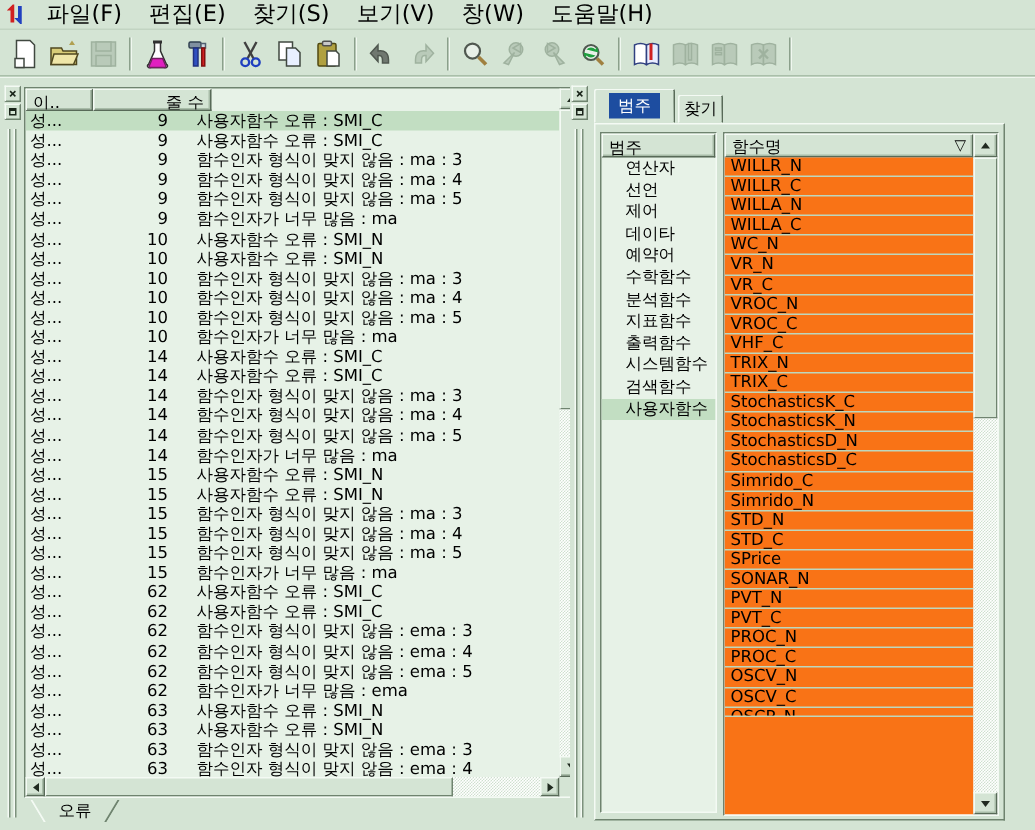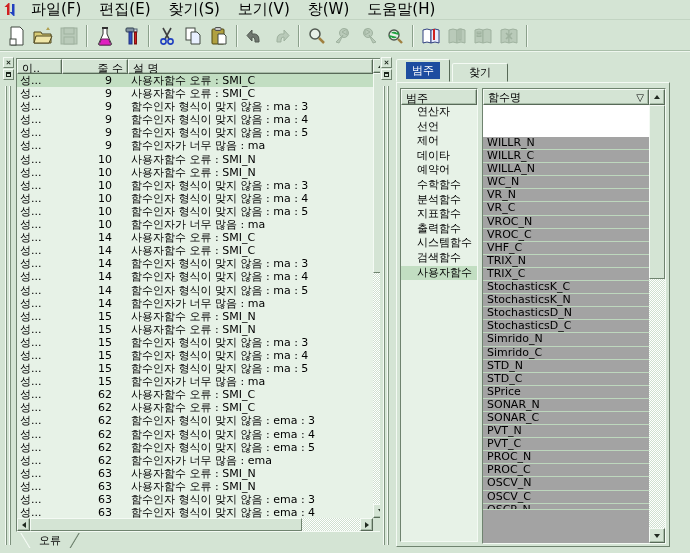--- a/index.html
+++ b/index.html
@@ -74,33 +74,33 @@
   #tab-error { position:relative; margin-left:4px; width:60px; height:15px; background:#d4e4d4;
                clip-path:polygon(0 0,100% 0,calc(100% - 9px) 100%,9px 100%);
                text-align:center; line-height:15px; font-size:11px; }
   #tab-error::before { content:""; position:absolute; inset:0; clip-path:polygon(0 0,1.5px 0,10.5px 100%,9px 100%); background:#f4faf4; }
   #tab-error::after  { content:""; position:absolute; inset:0; clip-path:polygon(100% 0,calc(100% - 1.5px) 0,calc(100% - 10.5px) 100%,calc(100% - 9px) 100%); background:#6f836f; }
 
   
   .tab { position:absolute; background:#d4e4d4; border:1px solid; border-color:#f4faf4 #586a58 transparent #f4faf4; border-radius:2px 2px 0 0; display:flex; align-items:center; justify-content:center; }
   #tab-category { left:16px; top:3px; width:54px; height:23px; z-index:2; }
   #tab-category .tab-label { background:#1d4da0; color:#fff; padding:1px 6px; font-size:11px; }
-  #tab-find { left:72px; top:7px; width:56px; height:19px; z-index:1; }
+  #tab-find { left:72px; top:7px; width:30px; height:19px; z-index:1; }
   #tab-page { position:absolute; left:16px; top:26px; right:2px; bottom:2px; border:1px solid; border-color:#f4faf4 #6f836f #6f836f #f4faf4; }
 
   
   #cat-list { position:absolute; left:3px; top:5px; width:78px; bottom:4px; background:#e7f2e7; border:1px solid; border-color:#6f836f #f4faf4 #f4faf4 #6f836f; overflow:hidden; }
   #cat-header { height:16px; padding-top:1px; padding-left:4px; font-size:11px; }
   .cat-item { height:14.6px; line-height:14.5px; padding-left:16px; white-space:nowrap; overflow:hidden; }
   .cat-item.selected { background:#c2dec2; }
 
   
   #fn-grid { position:absolute; left:85px; top:5px; width:184px; height:456px; background:#ffffff; border:1px solid; border-color:#6f836f #f4faf4 #f4faf4 #6f836f; overflow:hidden; }
   #fn-header { position:absolute; left:0; top:0; right:16px; height:16px; padding:1px 4px 0 4px; display:flex; justify-content:space-between; align-items:center; font-size:11px; }
-  #fn-rows { position:absolute; left:0; top:16px; right:16px; bottom:0; overflow:hidden; background:#a3a3a3;margin-top:32px; }
+  #fn-rows { position:absolute; left:0; top:16px; right:16px; bottom:0; overflow:hidden; background:#f97316; }
   .fn-row { height:13.1px; line-height:12.5px; padding-left:4px; border-bottom:1px solid #bdd7bd; white-space:nowrap; overflow:hidden; }
   #fn-vsb { position:absolute; right:0; top:0; width:16px; bottom:0; }
   #fn-vsb .sb-up   { position:absolute; top:0; left:0; width:16px; height:16px; }
   #fn-vsb .sb-thumb{ position:absolute; top:16px; left:0; width:16px; height:174px; }
   #fn-vsb .sb-track{ position:absolute; top:190px; left:0; width:16px; bottom:15px; }
   #fn-vsb .sb-down { position:absolute; bottom:0; left:0; width:16px; height:15px; }
 
   .x-glyph { position:absolute; inset:0; }
   .x-glyph::before,.x-glyph::after { content:""; position:absolute; left:2px; right:2px; top:4px; height:1px; background:#1a241a; }
   .x-glyph::before { transform:rotate(45deg); }
@@ -269,22 +269,21 @@
         </div>
       <div class="grip-ridges">
         <span class="ridge" style="left:1px;"></span>
           <span class="ridge" style="left:5px;"></span>
       </div>
     </div>
 
     <div id="error-list">
       <div id="elist-header">
         <div class="col-h btn3d ecol1" style="width:45px;">이..</div>
-        <div class="col-h btn3d" style="width:66px; text-align:right;">줄 수</div>
-        <div class="col-h btn3d" style="flex:1;">설 명</div>
+        <div class="col-h btn3d" style="width:79px; text-align:right;">줄 수</div>
       </div>
       <div id="elist-rows">
           <div class="erow selected">
             <span class="ecell-name">성...</span>
             <span class="ecell-line">9</span>
             <span class="ecell-desc">사용자함수 오류 : SMI_C</span>
           </div>
           <div class="erow">
             <span class="ecell-name">성...</span>
             <span class="ecell-line">9</span>
@@ -522,39 +521,39 @@
 
       <div id="fn-grid">
         <div id="fn-header" class="btn3d">
           <span>함수명</span>
           <span style="font-size:10px;">▽</span>
         </div>
         <div id="fn-rows">
             <div class="fn-row">WILLR_N</div>
             <div class="fn-row">WILLR_C</div>
             <div class="fn-row">WILLA_N</div>
+            <div class="fn-row">WILLA_C</div>
             <div class="fn-row">WC_N</div>
             <div class="fn-row">VR_N</div>
             <div class="fn-row">VR_C</div>
             <div class="fn-row">VROC_N</div>
             <div class="fn-row">VROC_C</div>
             <div class="fn-row">VHF_C</div>
             <div class="fn-row">TRIX_N</div>
             <div class="fn-row">TRIX_C</div>
             <div class="fn-row">StochasticsK_C</div>
             <div class="fn-row">StochasticsK_N</div>
             <div class="fn-row">StochasticsD_N</div>
             <div class="fn-row">StochasticsD_C</div>
+            <div class="fn-row">Simrido_C</div>
             <div class="fn-row">Simrido_N</div>
-            <div class="fn-row">Simrido_C</div>
             <div class="fn-row">STD_N</div>
             <div class="fn-row">STD_C</div>
             <div class="fn-row">SPrice</div>
             <div class="fn-row">SONAR_N</div>
-            <div class="fn-row">SONAR_C</div>
             <div class="fn-row">PVT_N</div>
             <div class="fn-row">PVT_C</div>
             <div class="fn-row">PROC_N</div>
             <div class="fn-row">PROC_C</div>
             <div class="fn-row">OSCV_N</div>
             <div class="fn-row">OSCV_C</div>
             <div class="fn-row" style="height: 6px;">OSCP_N</div>
           </div>
         <div id="fn-vsb">
           <div class="sb-btn sb-up">

